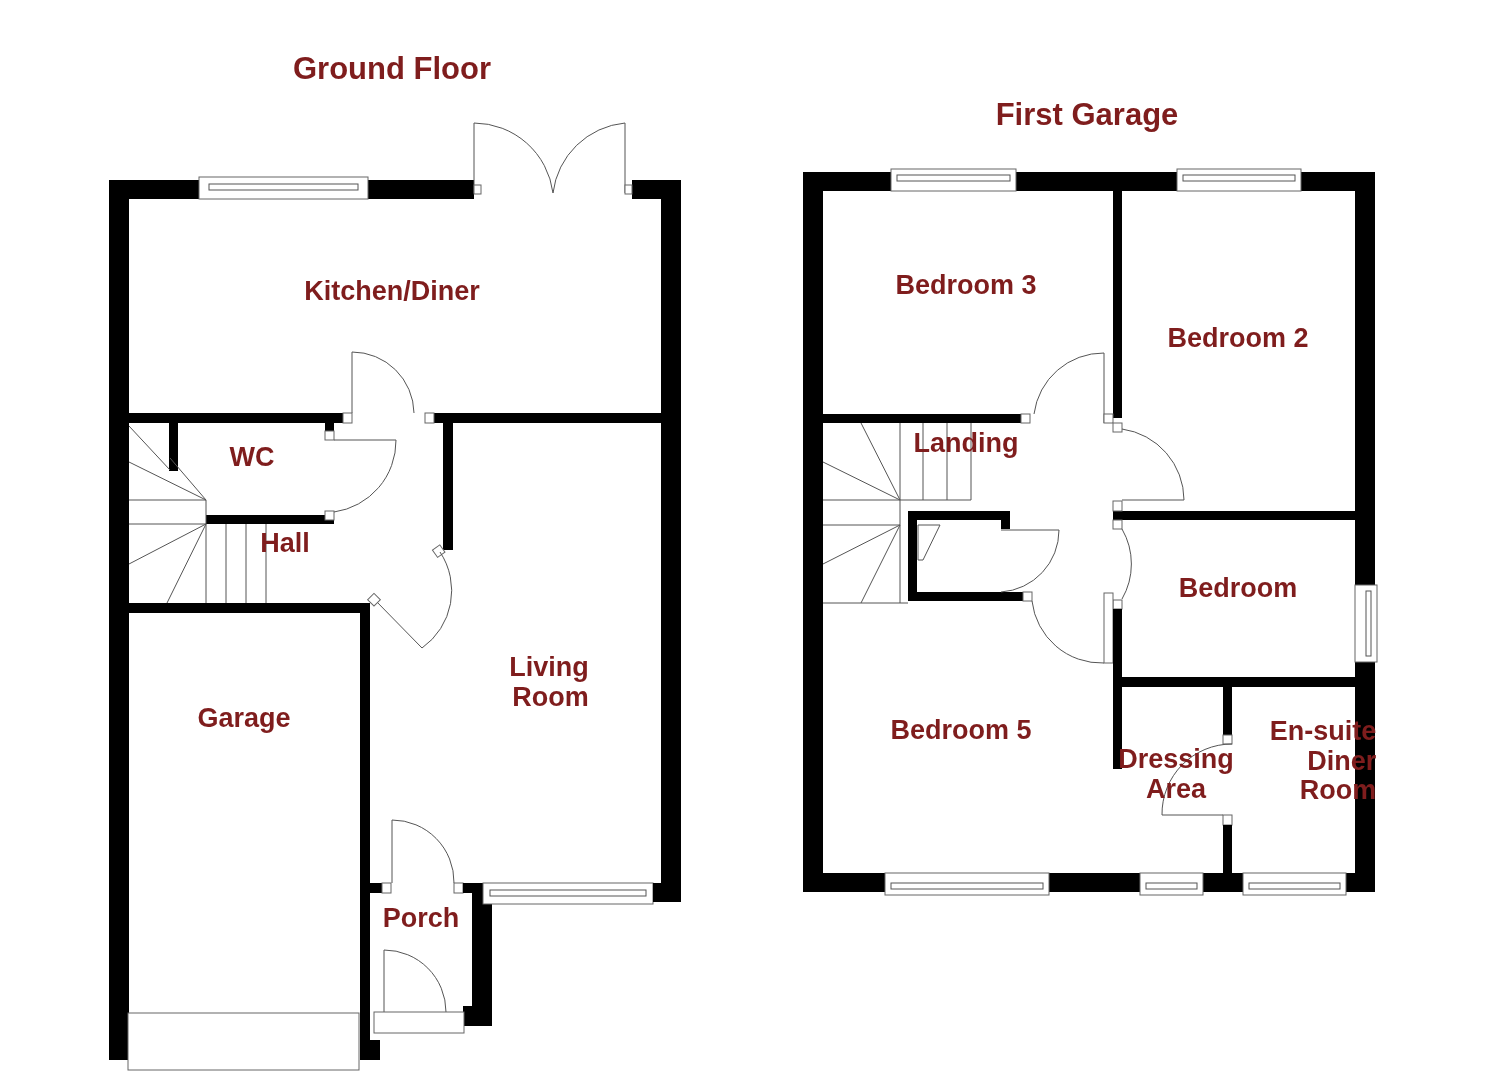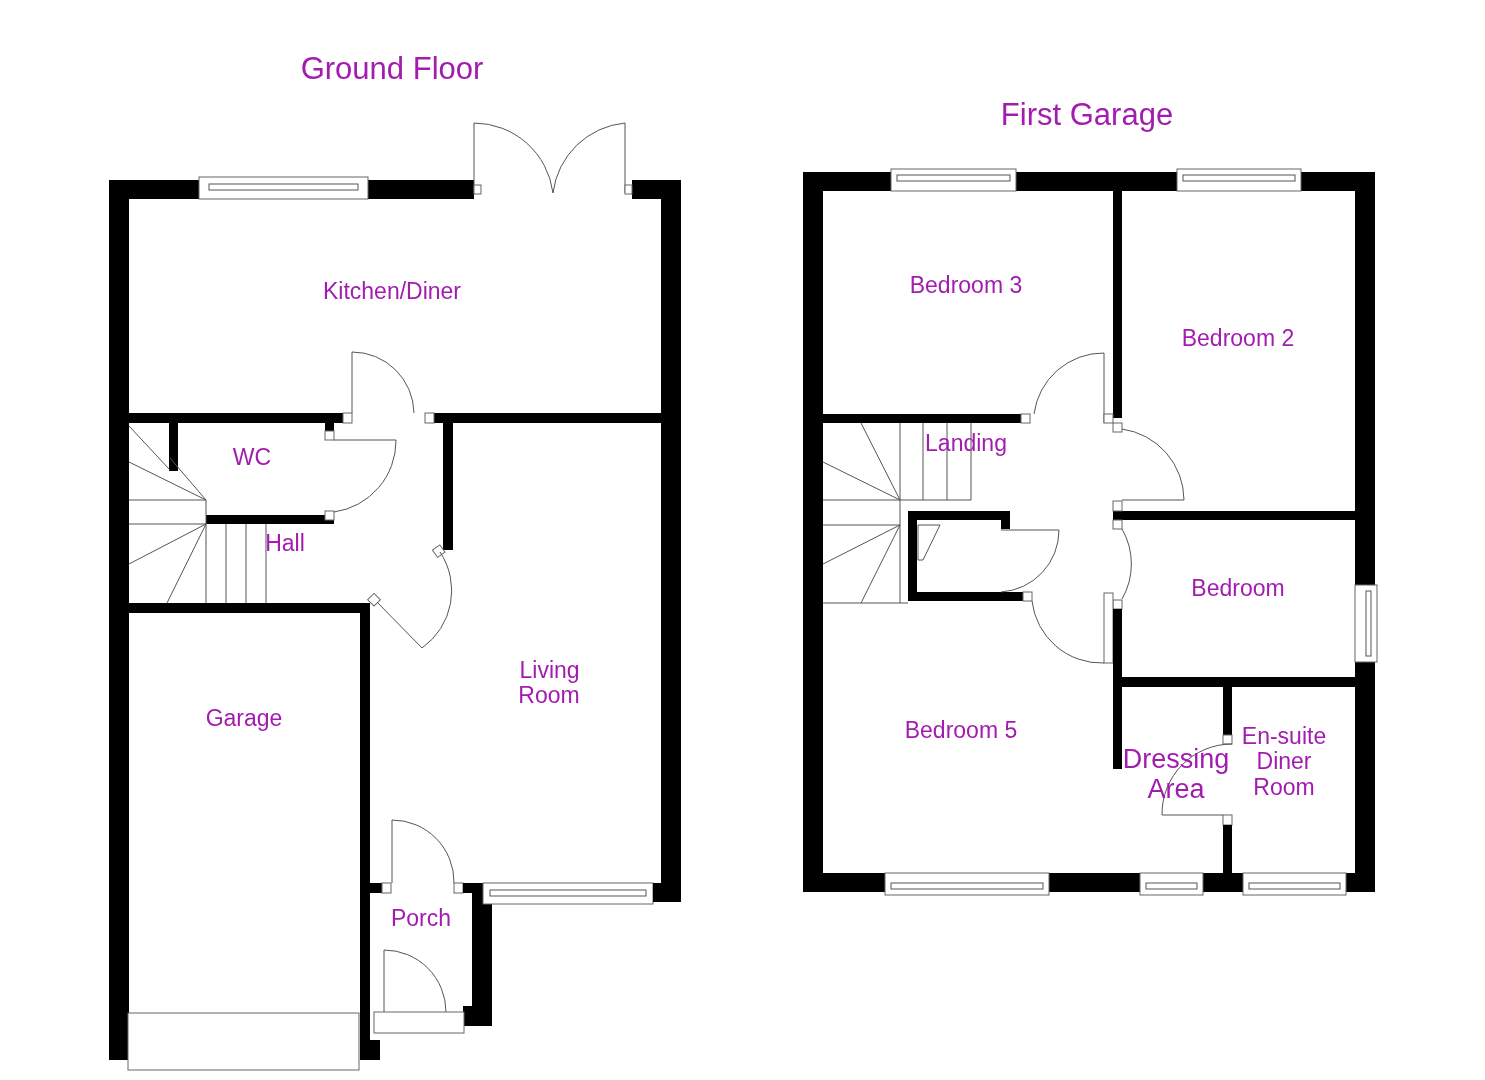--- a/index.html
+++ b/index.html
@@ -1,23 +1,23 @@
 <!DOCTYPE html>
 <html><head>
 <meta charset="utf-8">
 <style>
   html, body { margin:0; padding:0; background:#ffffff; }
   body { width:1485px; height:1080px; position:relative; overflow:hidden; font-family:"Liberation Sans", sans-serif; }
   svg { position:absolute; left:0; top:0; }
   .wall { fill:#000; }
   .thin { fill:none; stroke:#555; stroke-width:1; }
   .win { fill:#fff; stroke:#666; stroke-width:1; }
-  .label { position:absolute; font-weight:normal; color:#a21caf; text-align:center; line-height:1.1; white-space:nowrap; transform:translate(-50%,-50%); }
+  .label { position:absolute; font-weight:bold; color:#7f1d1d; text-align:center; line-height:1.1; white-space:nowrap; transform:translate(-50%,-50%); }
   .title { font-size:31px; }
-  .room { font-size:23px; }
+  .room { font-size:27px; }
   .room-sm { font-size:27px; }
 </style>
 </head>
 <body>
 
 <svg width="1485" height="1080" viewBox="0 0 1485 1080">
 
   <g>
 
     <rect class="wall" x="109" y="180" width="20" height="880"></rect>
@@ -191,17 +191,17 @@
 
 <div class="label room" style="left:966px;top:286px;">Bedroom 3</div>
 <div class="label room" style="left:1238px;top:339px;">Bedroom 2</div>
 <div class="label room" style="left:966px;top:444px;">Landing</div>
 <div class="label room" style="left:1238px;top:589px;">Bedroom</div>
 <div class="label room" style="left:961px;top:731px;">Bedroom 5</div>
 <div class="label room-sm" style="left:1176px;top:775px;">
   <div>Dressing</div>
   <div>Area</div>
 </div>
-<div class="label room" style="left:1284px;top:762px;">
+<div class="label room" style="left:1323px;top:762px;text-align:right;">
   <div>En-suite</div>
   <div>Diner</div>
   <div>Room</div>
 </div>
 
 </body></html>

